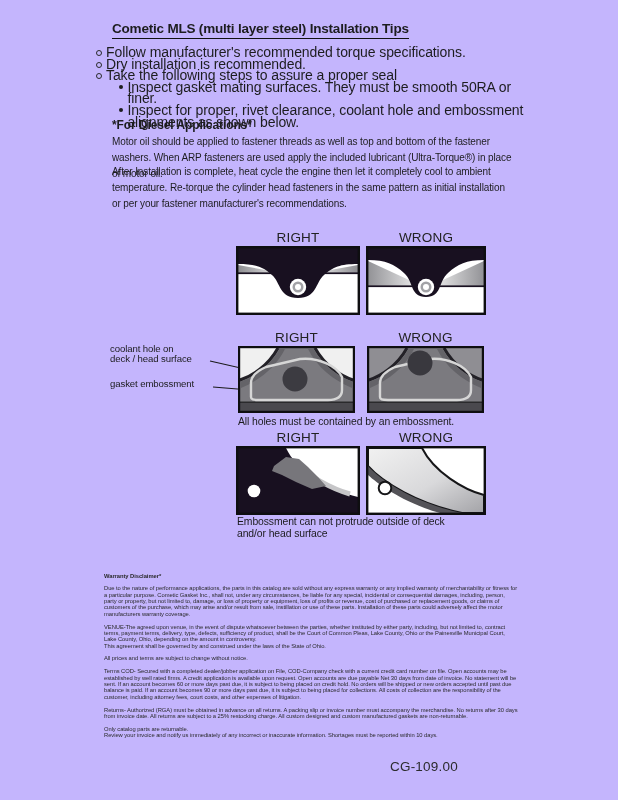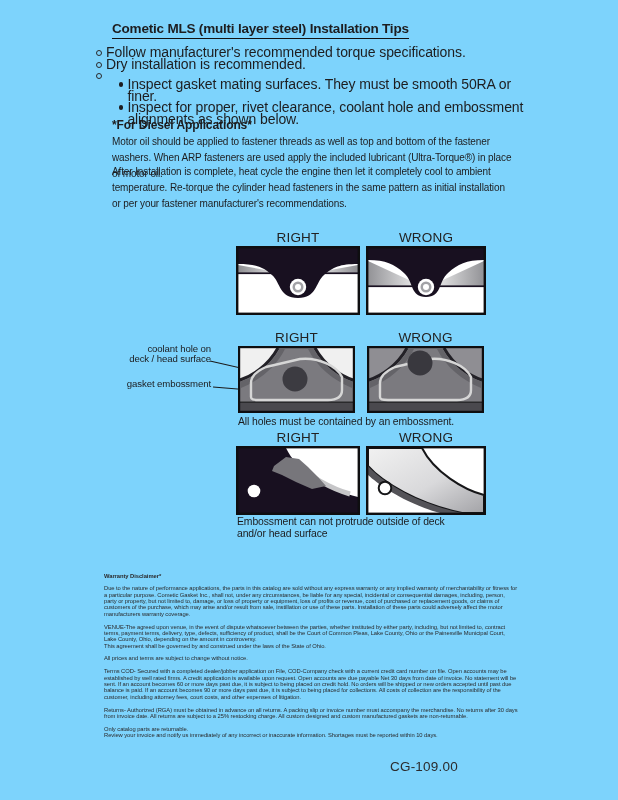--- a/index.html
+++ b/index.html
@@ -1,19 +1,19 @@
 <!DOCTYPE html>
 <html><head>
 <meta charset="utf-8">
 <style>
   html,body{margin:0;padding:0;background:#ffffff;}
   #page{
     position:relative;
     width:618px;height:800px;
-    background:#7dd3fc;
+    background:#c4b5fd;
     font-family:"Liberation Sans", sans-serif;
     color:#1d1d1f;
     overflow:hidden;
   }
   .abs{position:absolute;}
   
   .title{
     left:112px;top:21px;
     font-size:13.5px;font-weight:700;letter-spacing:-0.2px;
     border-bottom:1.6px solid #111;padding-bottom:2px;
@@ -27,21 +27,21 @@
   .smark{flex:0 0 auto;width:4.4px;height:4.4px;background:#1d1d1f;border-radius:50%;margin:3px 4px 0 0;}
   
   .sec-head{left:112px;top:118px;font-size:12px;font-weight:700;letter-spacing:-0.1px;}
   .para{width:402px;font-size:10px;line-height:16px;letter-spacing:-0.12px;}
   .p1{left:112px;top:134px;}
   .p2{left:112px;top:164px;}
   .note{left:112px;top:206px;font-size:10px;letter-spacing:-0.1px;}
   
   .dlabel{font-size:13.5px;letter-spacing:0.2px;color:#222;text-align:center;}
   .cap{font-size:10.4px;letter-spacing:-0.1px;color:#1b1b1d;line-height:11.6px;}
-  .ann{font-size:9.6px;line-height:10px;letter-spacing:-0.1px;color:#1b1b1d;text-align:right;}
+  .ann{font-size:9.6px;line-height:10px;letter-spacing:-0.1px;color:#1b1b1d;}
   .dbox{display:block;}
   
   .legal{left:104px;top:573px;width:414px;font-size:5.8px;line-height:6.35px;letter-spacing:-0.05px;color:#2a2a2c;}
   .legal p{margin:0 0 6.5px 0;}
   .legal p.tight{margin:0;}
   .legal .lg-head{font-weight:700;margin:0 0 6px 0;}
   
   .pagenum{left:390px;top:759px;font-size:13.5px;letter-spacing:0.2px;color:#2b2b2d;}
 </style>
 </head>
@@ -55,20 +55,21 @@
     <div class="brow">
       <span class="bmark"></span>
       <span>Follow manufacturer's recommended torque specifications.</span>
     </div>
     <div class="brow">
       <span class="bmark"></span>
       <span>Dry installation is recommended.</span>
     </div>
     <div class="brow">
       <span class="bmark"></span>
+      <span>Take the following steps to assure a proper seal</span>
     </div>
     <div class="brow sub">
       <span class="smark"></span>
       <span>Inspect gasket mating surfaces.  They must be smooth 50RA or finer.</span>
     </div>
     <div class="brow sub">
       <span class="smark"></span>
       <span>Inspect for proper, rivet clearance, coolant hole and embossment alignments as shown below.</span>
     </div>
   </div>

